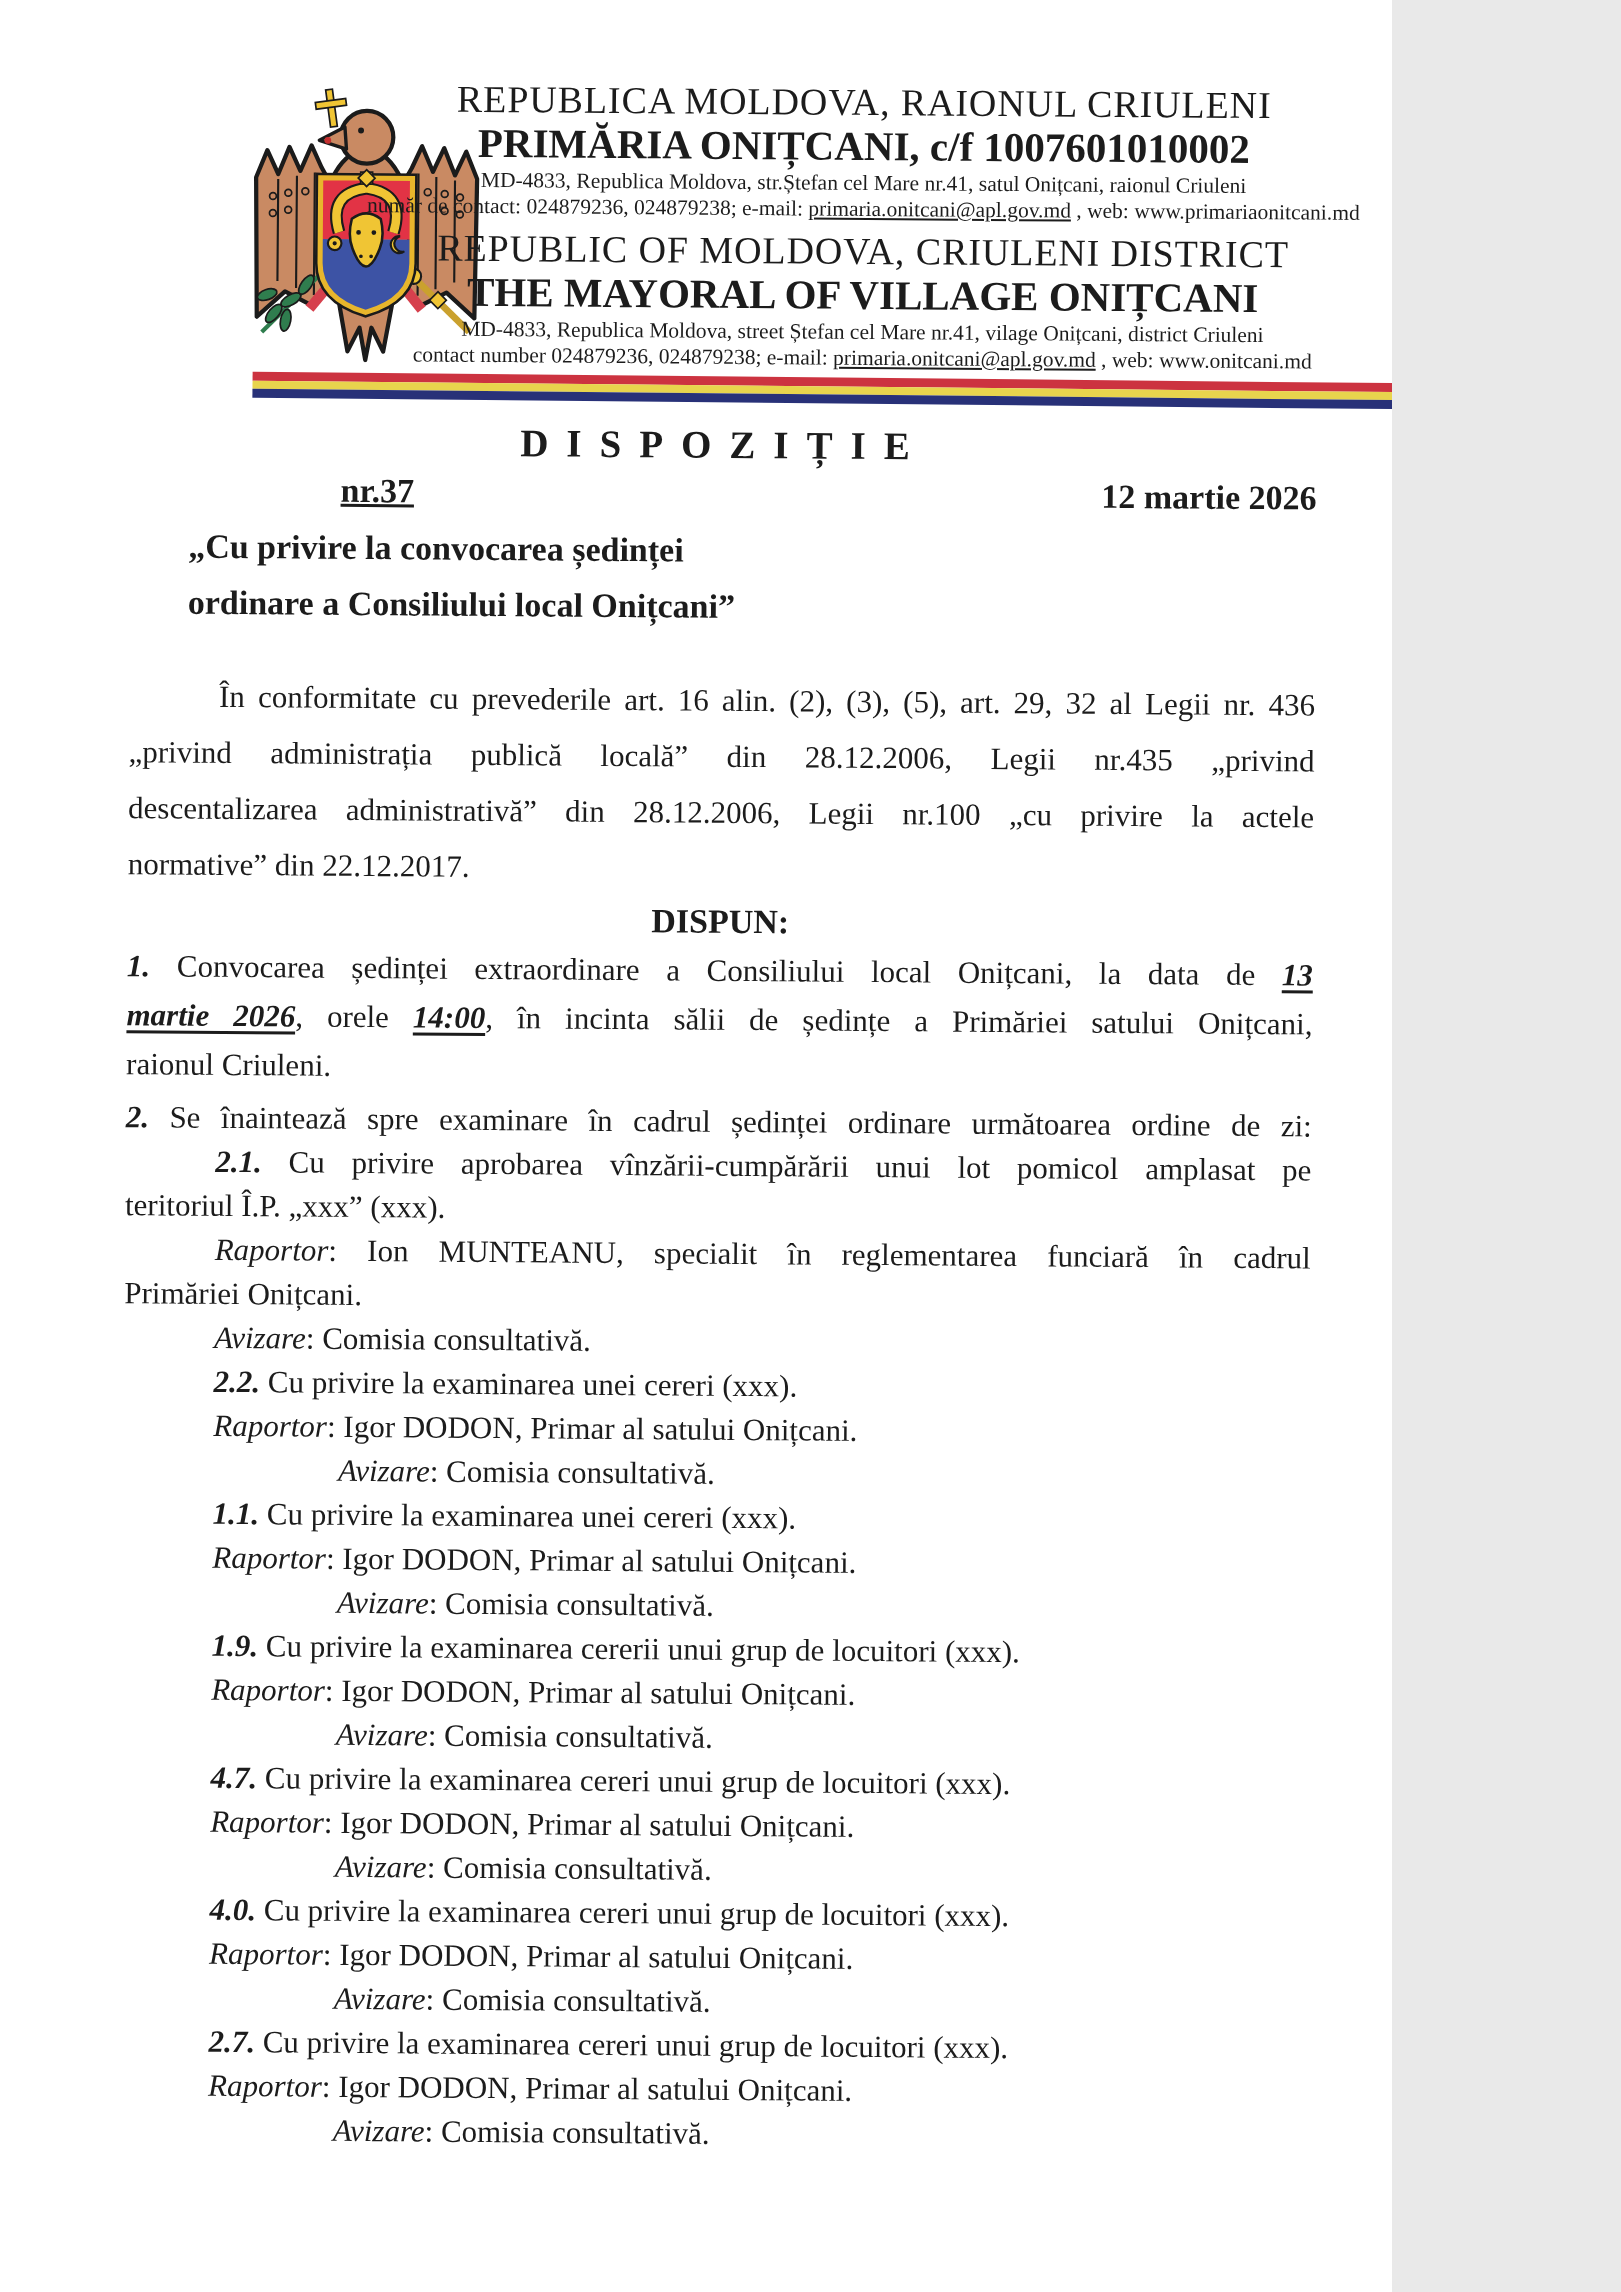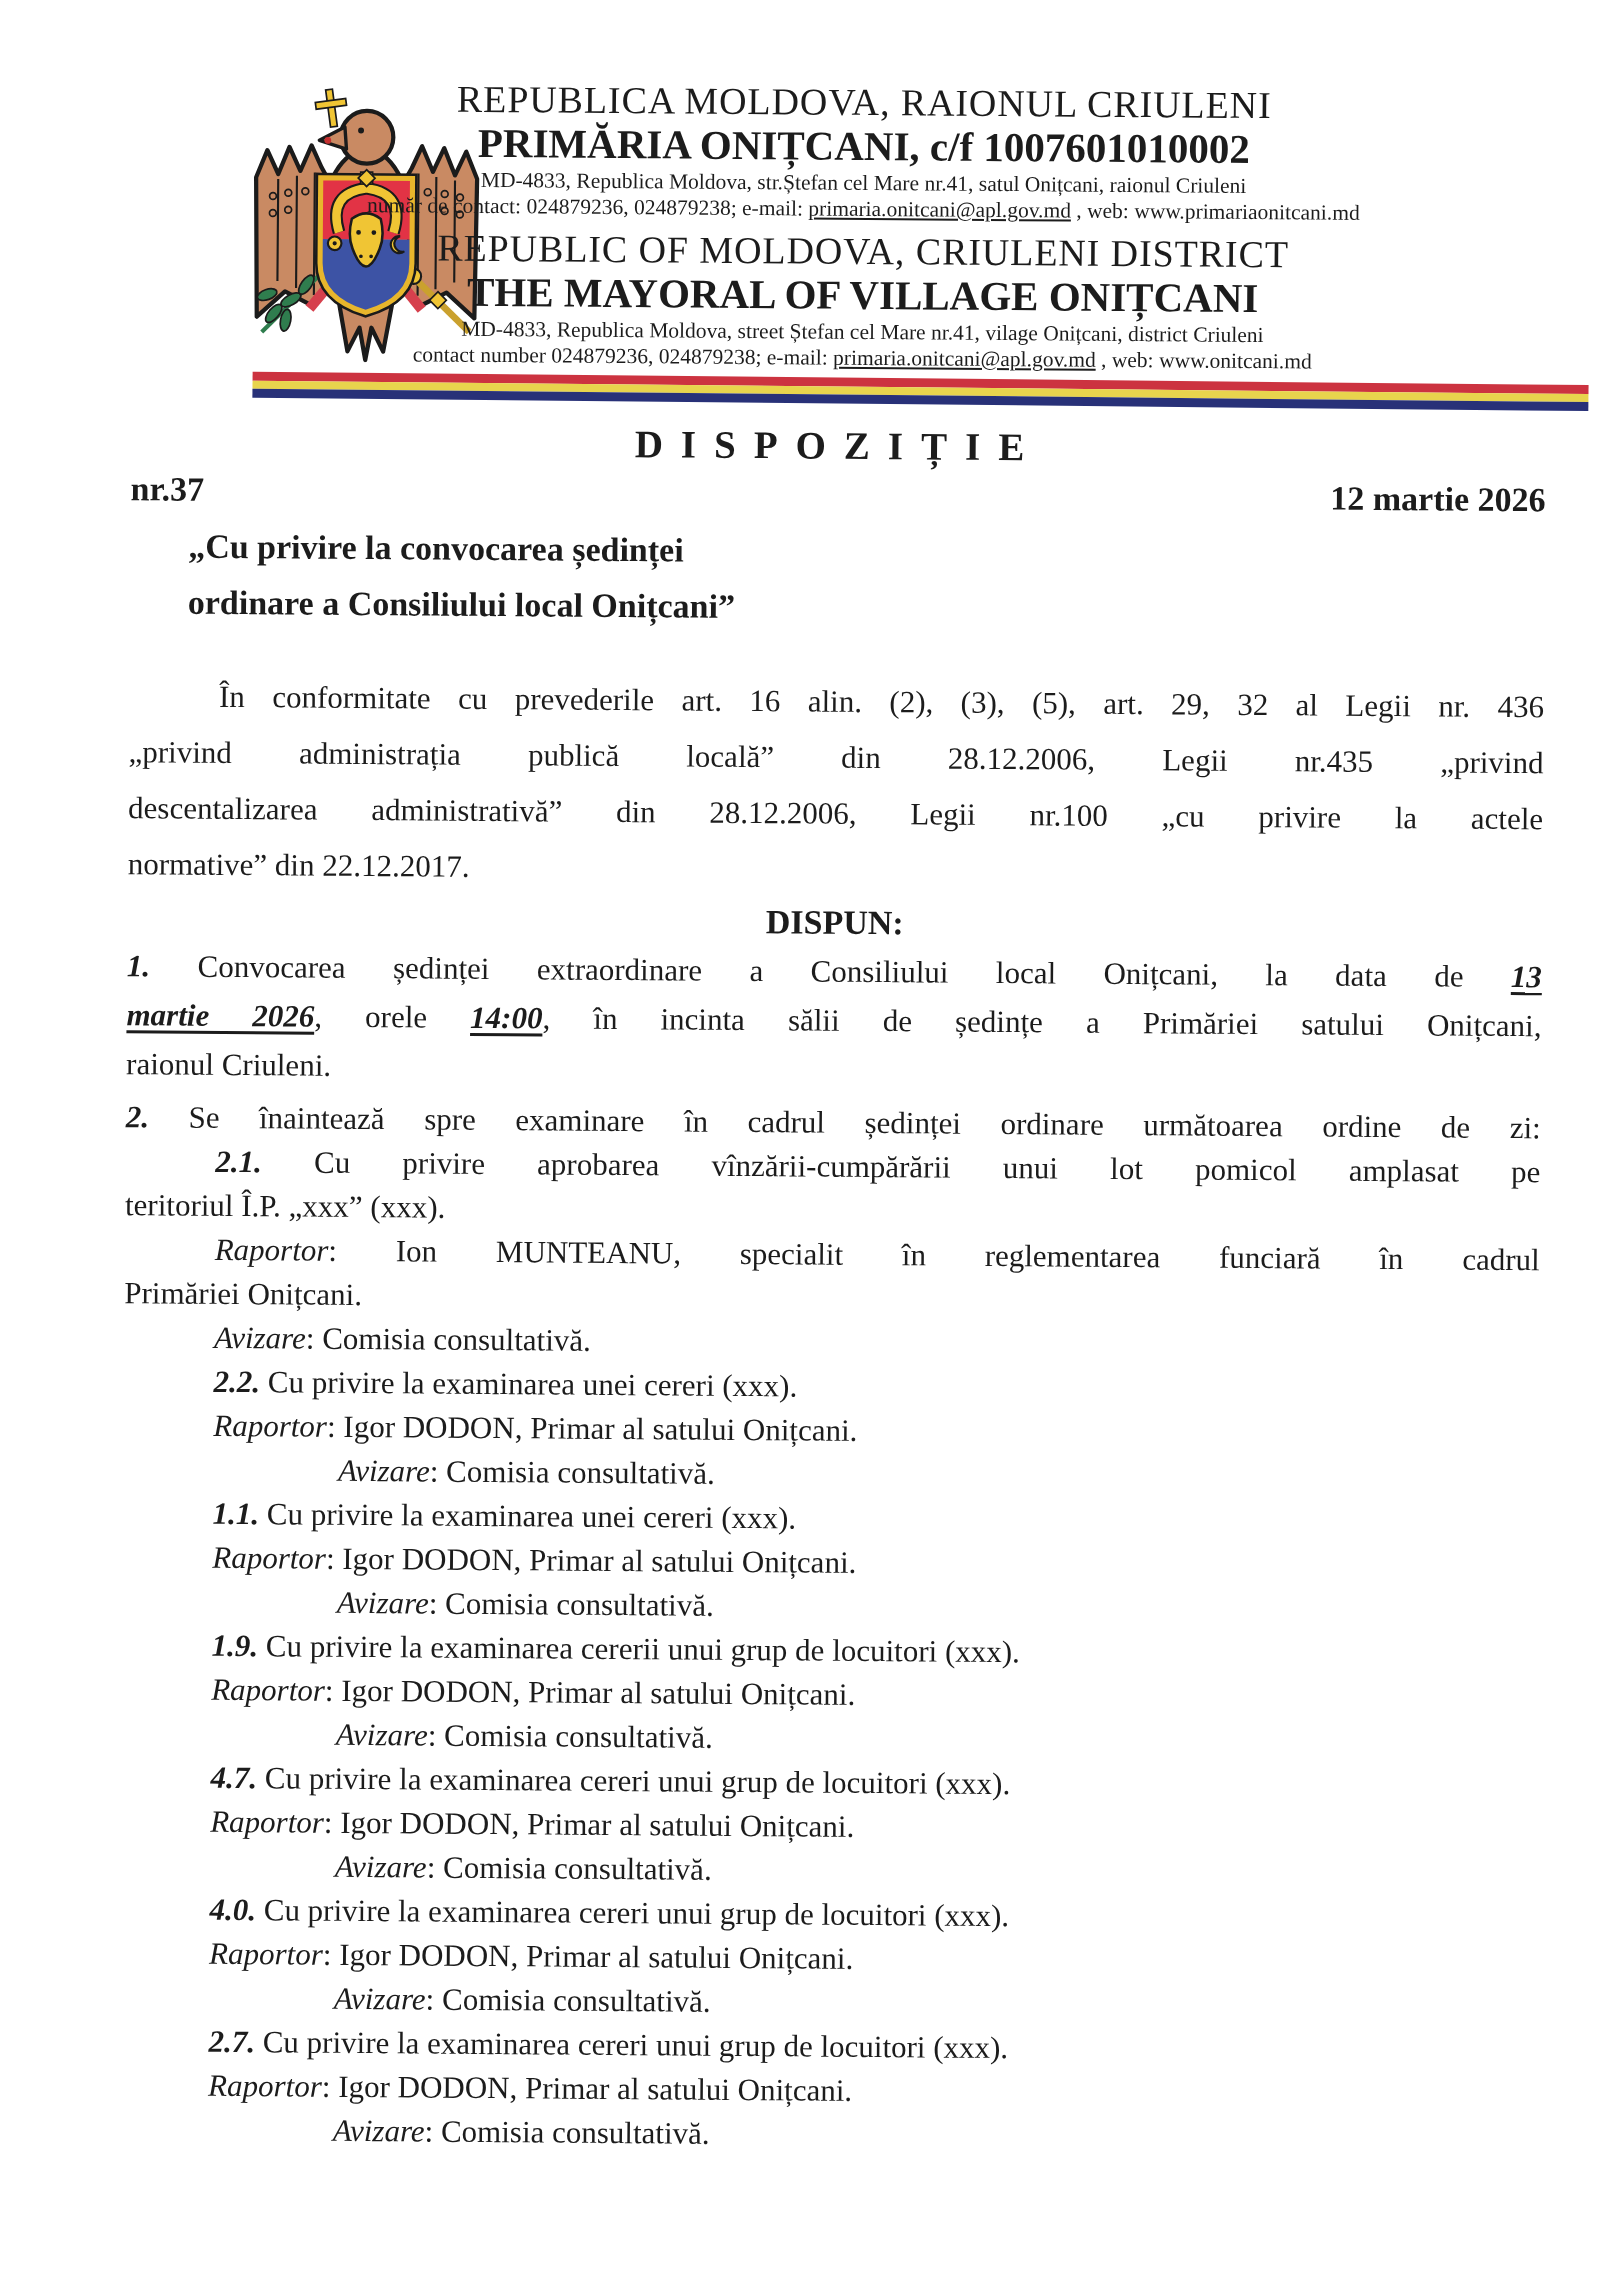--- a/index.html
+++ b/index.html
@@ -1,37 +1,37 @@
 <!DOCTYPE html>
 <html style="font-size:14.3px"><head>
 <meta charset="utf-8">
 <style>
   html,body{margin:0;padding:0;background:#e9e9e9;}
-  .sheet{position:relative;width:1621px;height:2293px;background:#ffffff;overflow:hidden;
+  .sheet{position:relative;width:1392px;height:2293px;background:#ffffff;overflow:hidden;
          font-family:"Liberation Serif","DejaVu Serif",serif;color:#1c1c1c;}
   .tilt{transform:rotate(0.45deg);transform-origin:107px 0;}
   
   .letterhead{position:relative;height:300px;margin-top:67px;}
   .coa{position:absolute;left:240px;top:0;}
   .lh-text{position:absolute;left:296px;top:9px;width:1137px;text-align:center;}
   .lh-big{font-size:38px;line-height:41px;letter-spacing:0.9px;white-space:nowrap;}
   .lh-bold{font-size:41px;line-height:47px;font-weight:bold;white-space:nowrap;}
   .lh-small{font-size:21.5px;line-height:26px;white-space:nowrap;}
   .lh-gap{margin-top:9px;}
   .u{text-decoration:underline;}
   
   .tricolor{margin:5.4px 0 0 255px;width:1336px;transform:rotate(0.12deg);}
   .st{width:100%;}
   
   .bodytext{padding:0 72px 0 134px;}
   .doc-title{margin:19.7px 0 0 0;font-size:39px;line-height:43px;font-weight:bold;
              text-align:center;letter-spacing:18px;}
   .nr-date-row{display:flex;justify-content:space-between;margin-top:7.2px;
                font-size:34px;line-height:41px;font-weight:bold;}
-  .nr{}
+  .nr{margin-left:210px;text-decoration:underline;}
   .subject{margin:9px 0 0 58px;font-size:34px;line-height:56px;font-weight:bold;}
   .preamble{margin-top:38px;font-size:31px;line-height:56px;}
   .jl{text-align:justify;text-align-last:justify;}
   .nl{text-align:left;}
   .ind{text-indent:90px;}
   .dispun{margin:0;font-size:34px;line-height:49px;font-weight:bold;text-align:center;}
   .item1{font-size:31px;line-height:49px;}
   .intro{margin:7.2px 0 0 0;font-size:31px;line-height:44px;}
   .agenda{font-size:31px;line-height:44px;}
   .agenda p,.agenda div{margin:0;}

